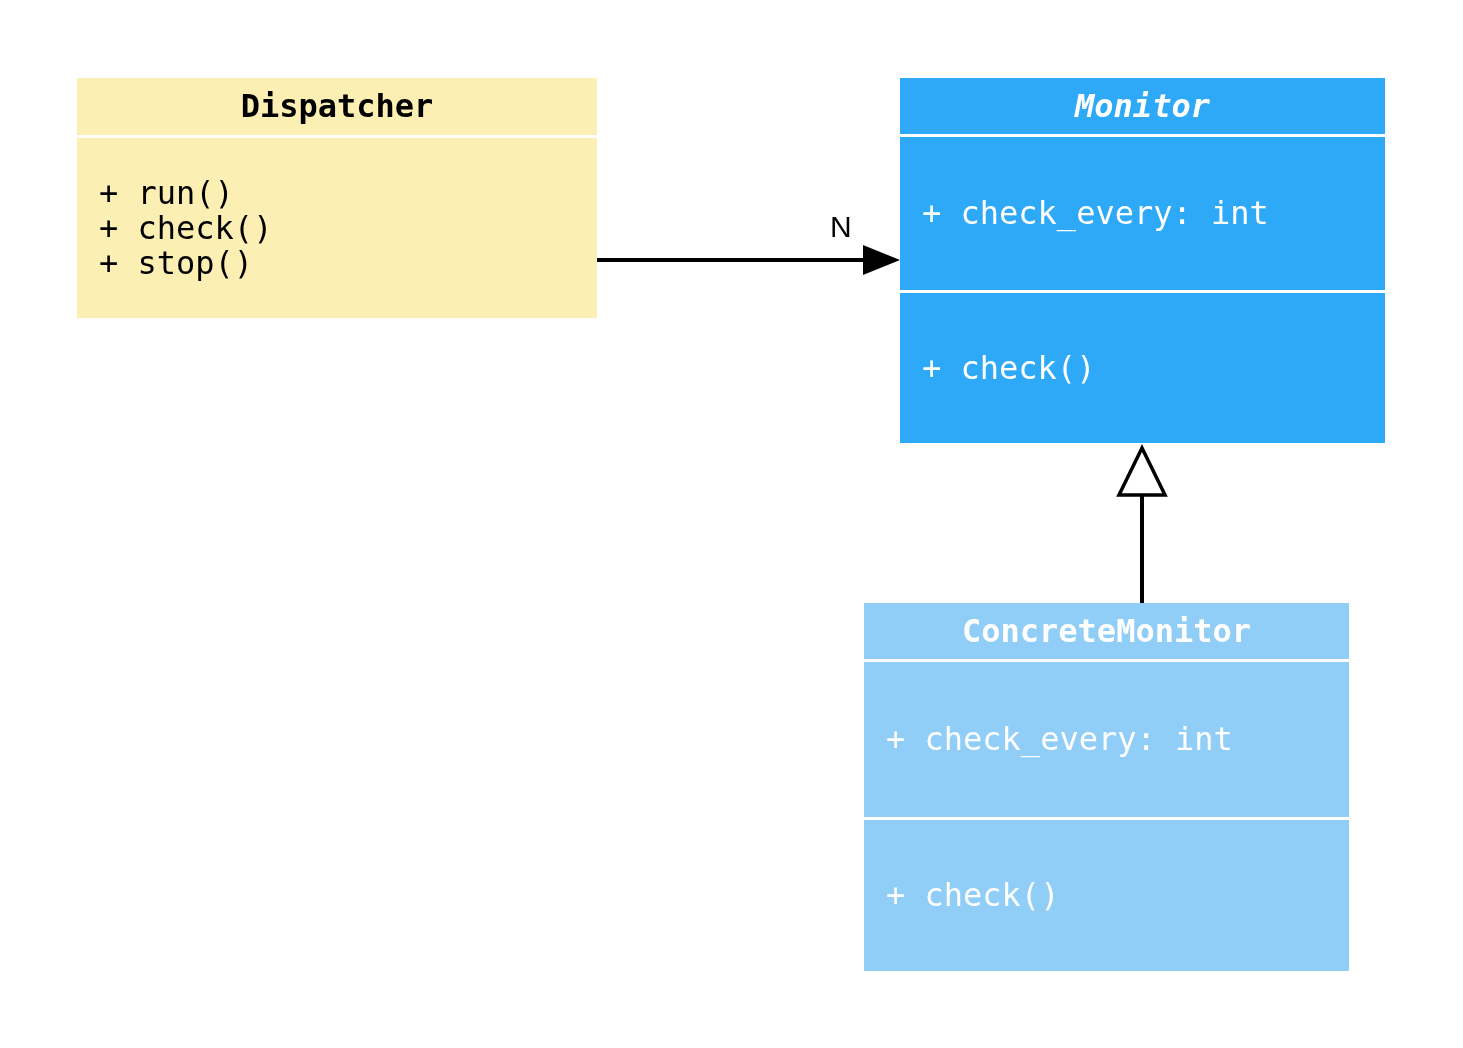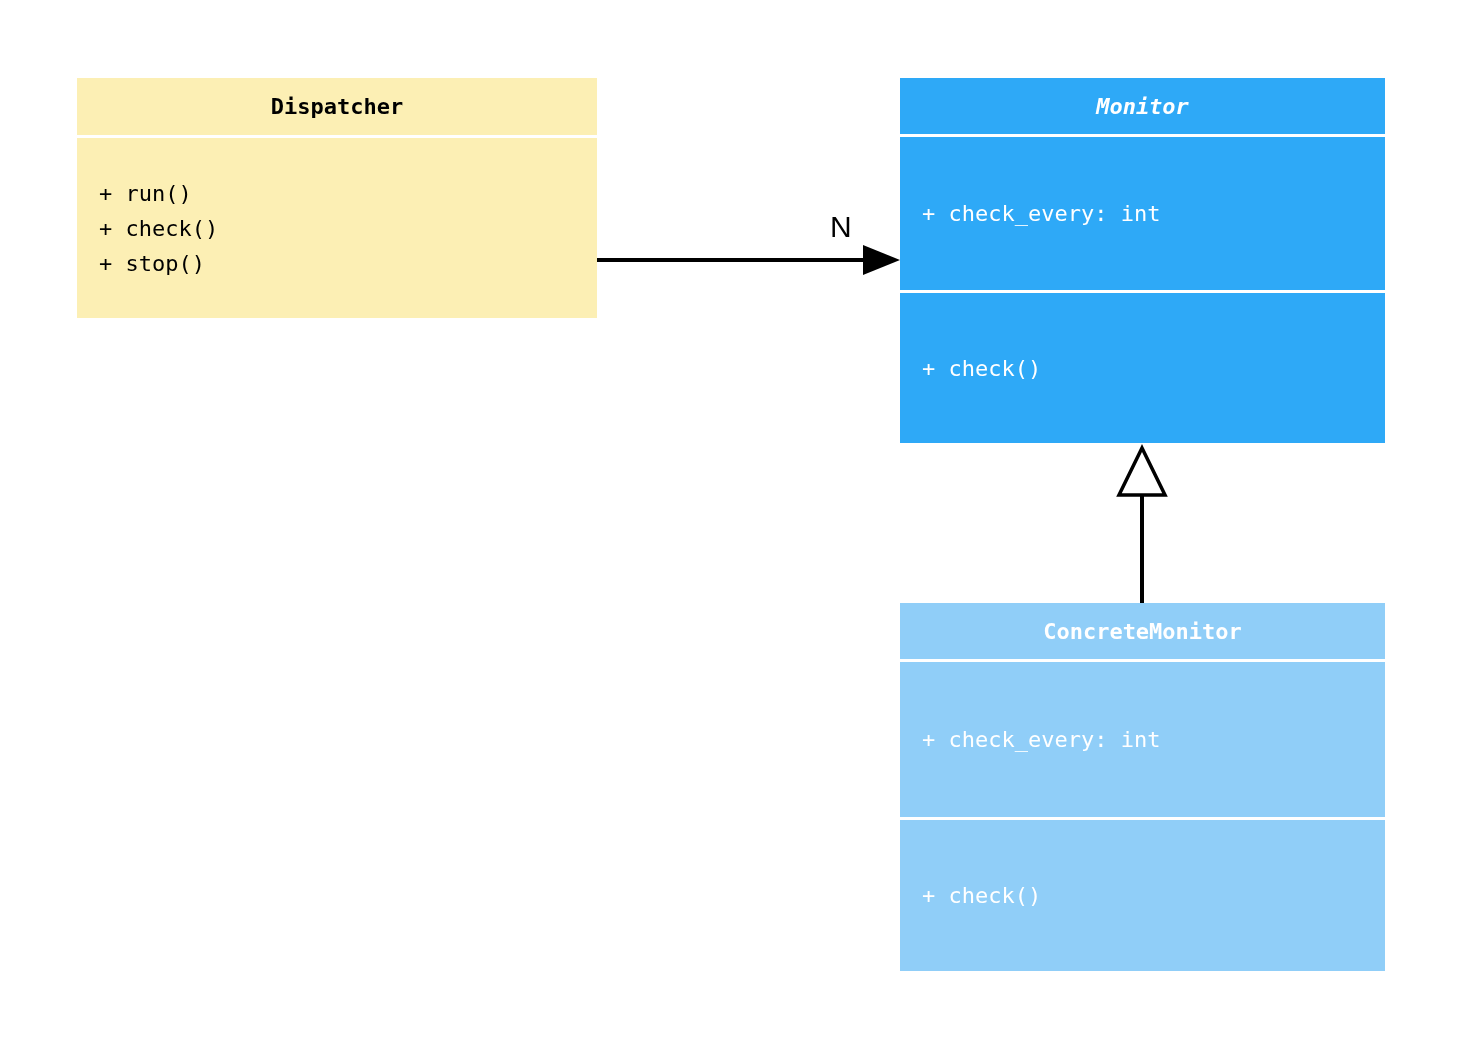--- a/index.html
+++ b/index.html
@@ -16,21 +16,21 @@
     position: absolute;
     display: flex;
     flex-direction: column;
     gap: 3px;
   }
   .sec {
     display: flex;
     flex-direction: column;
     justify-content: center;
     padding: 0 22px;
-    font-size: 22px;
+    font-size: 32px;
     line-height: 35px;
     white-space: pre;
   }
   .head {
     align-items: center;
     justify-content: center;
     font-weight: bold;
     padding: 0;
   }
   .italic { font-style: italic; }
@@ -65,21 +65,21 @@
 <div class="uml-class" style="left:900px; top:78px; width:485px; height:365px;">
   <div class="sec head italic c-blue" style="height:56px;">Monitor</div>
   <div class="sec c-blue" style="height:153px;">
     <div>+ check_every: int</div>
   </div>
   <div class="sec c-blue" style="height:150px;">
     <div>+ check()</div>
   </div>
 </div>
 
-<div class="uml-class" style="left:900px; top:603px; width:485px; height:368px;">
+<div class="uml-class" style="left:864px; top:603px; width:485px; height:368px;">
   <div class="sec head c-lightblue" style="height:56px;">ConcreteMonitor</div>
   <div class="sec c-lightblue" style="height:155px;">
     <div>+ check_every: int</div>
   </div>
   <div class="sec c-lightblue" style="height:151px;">
     <div>+ check()</div>
   </div>
 </div>
 
 <svg class="arrows" width="1463" height="1048" viewBox="0 0 1463 1048">

